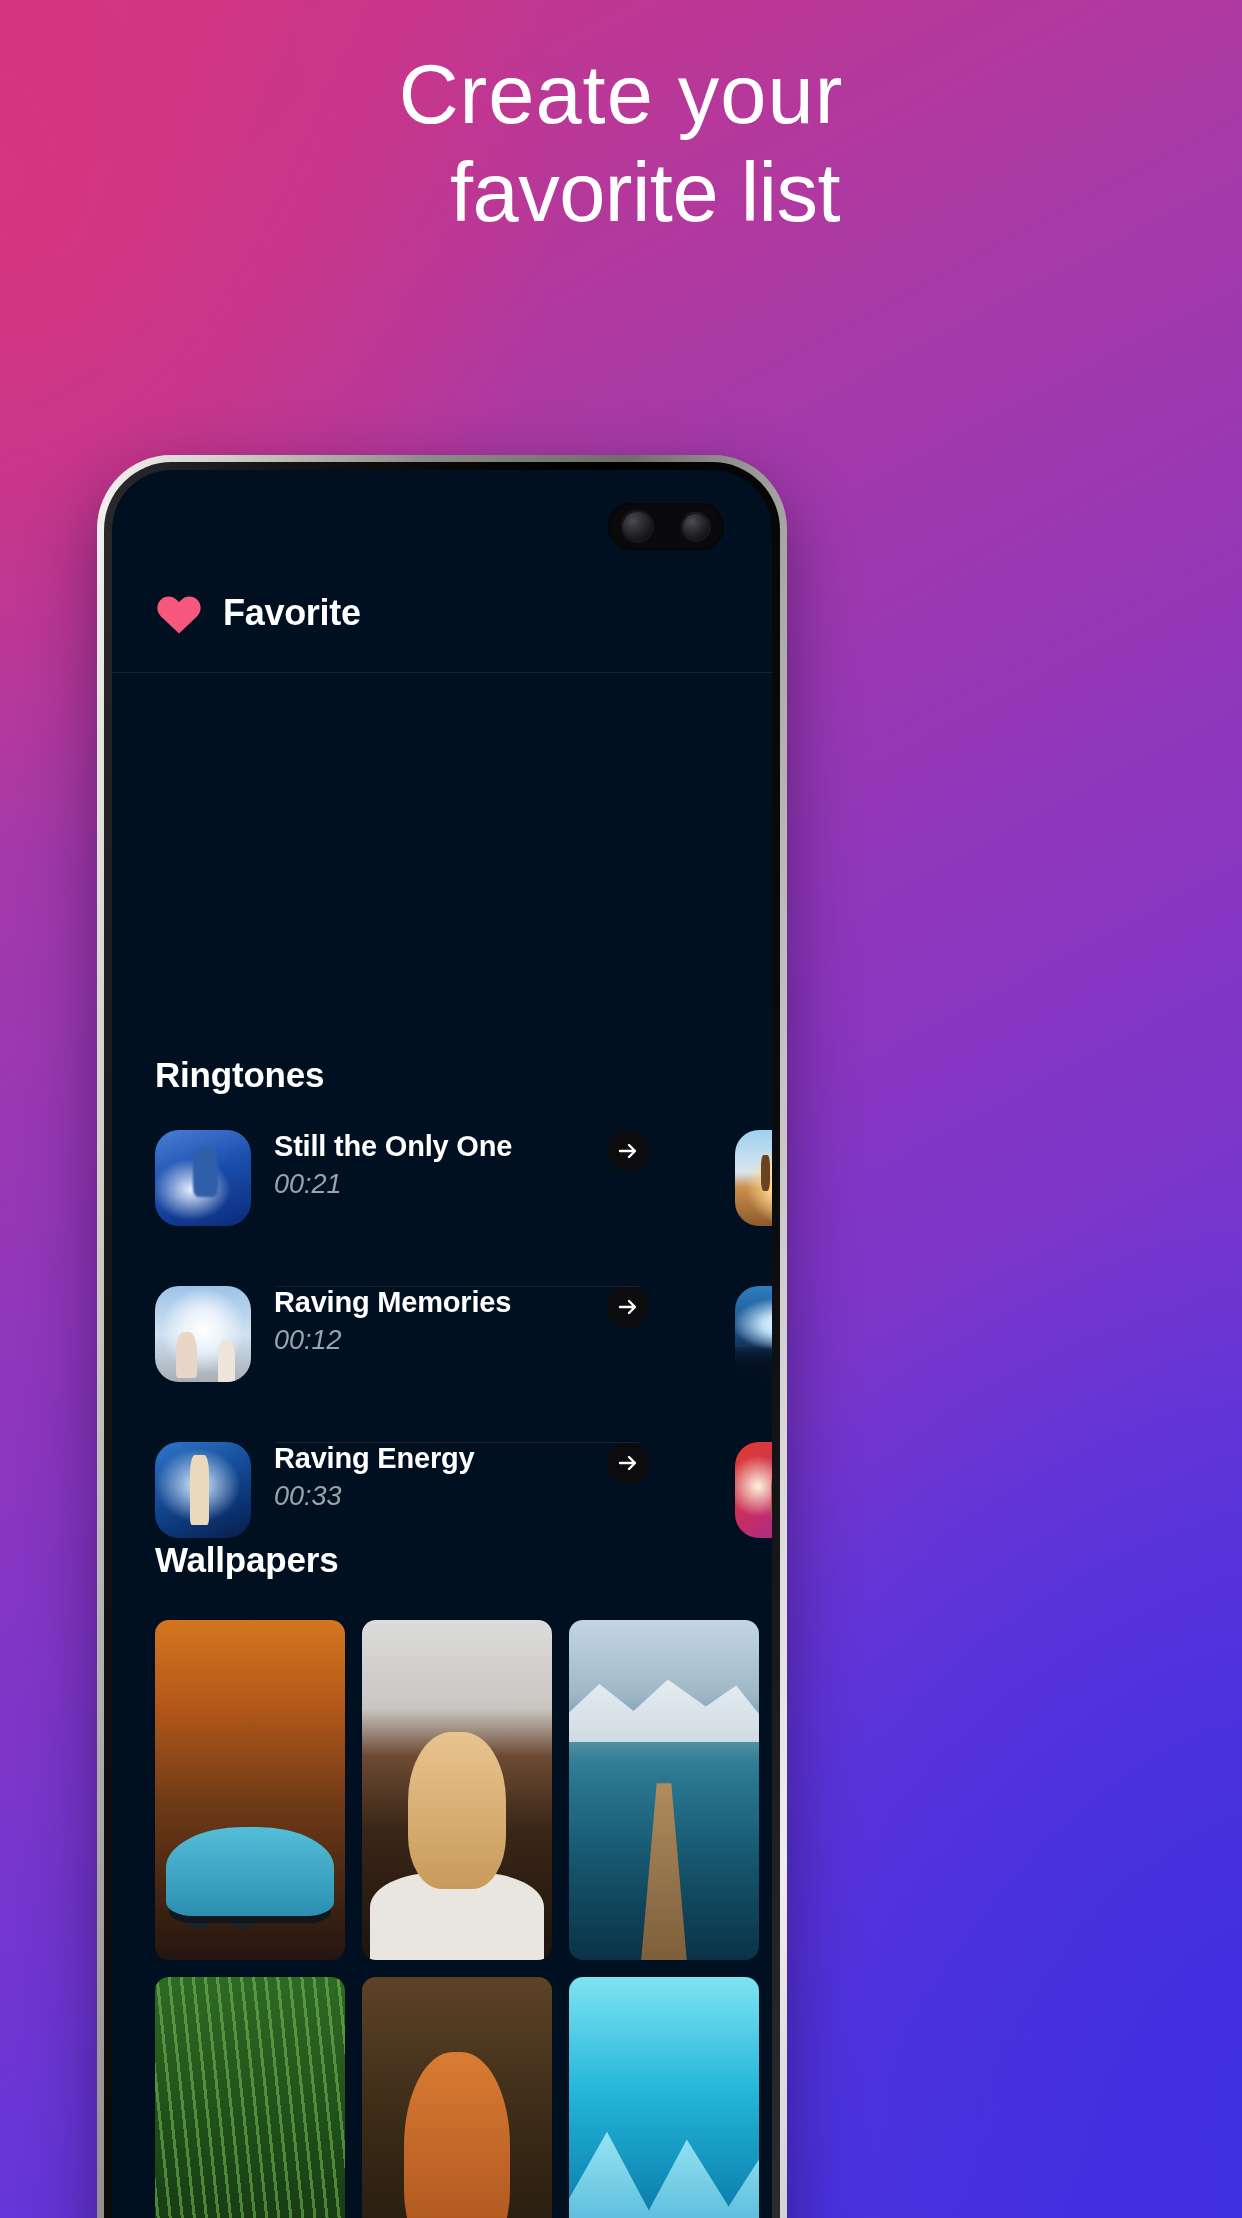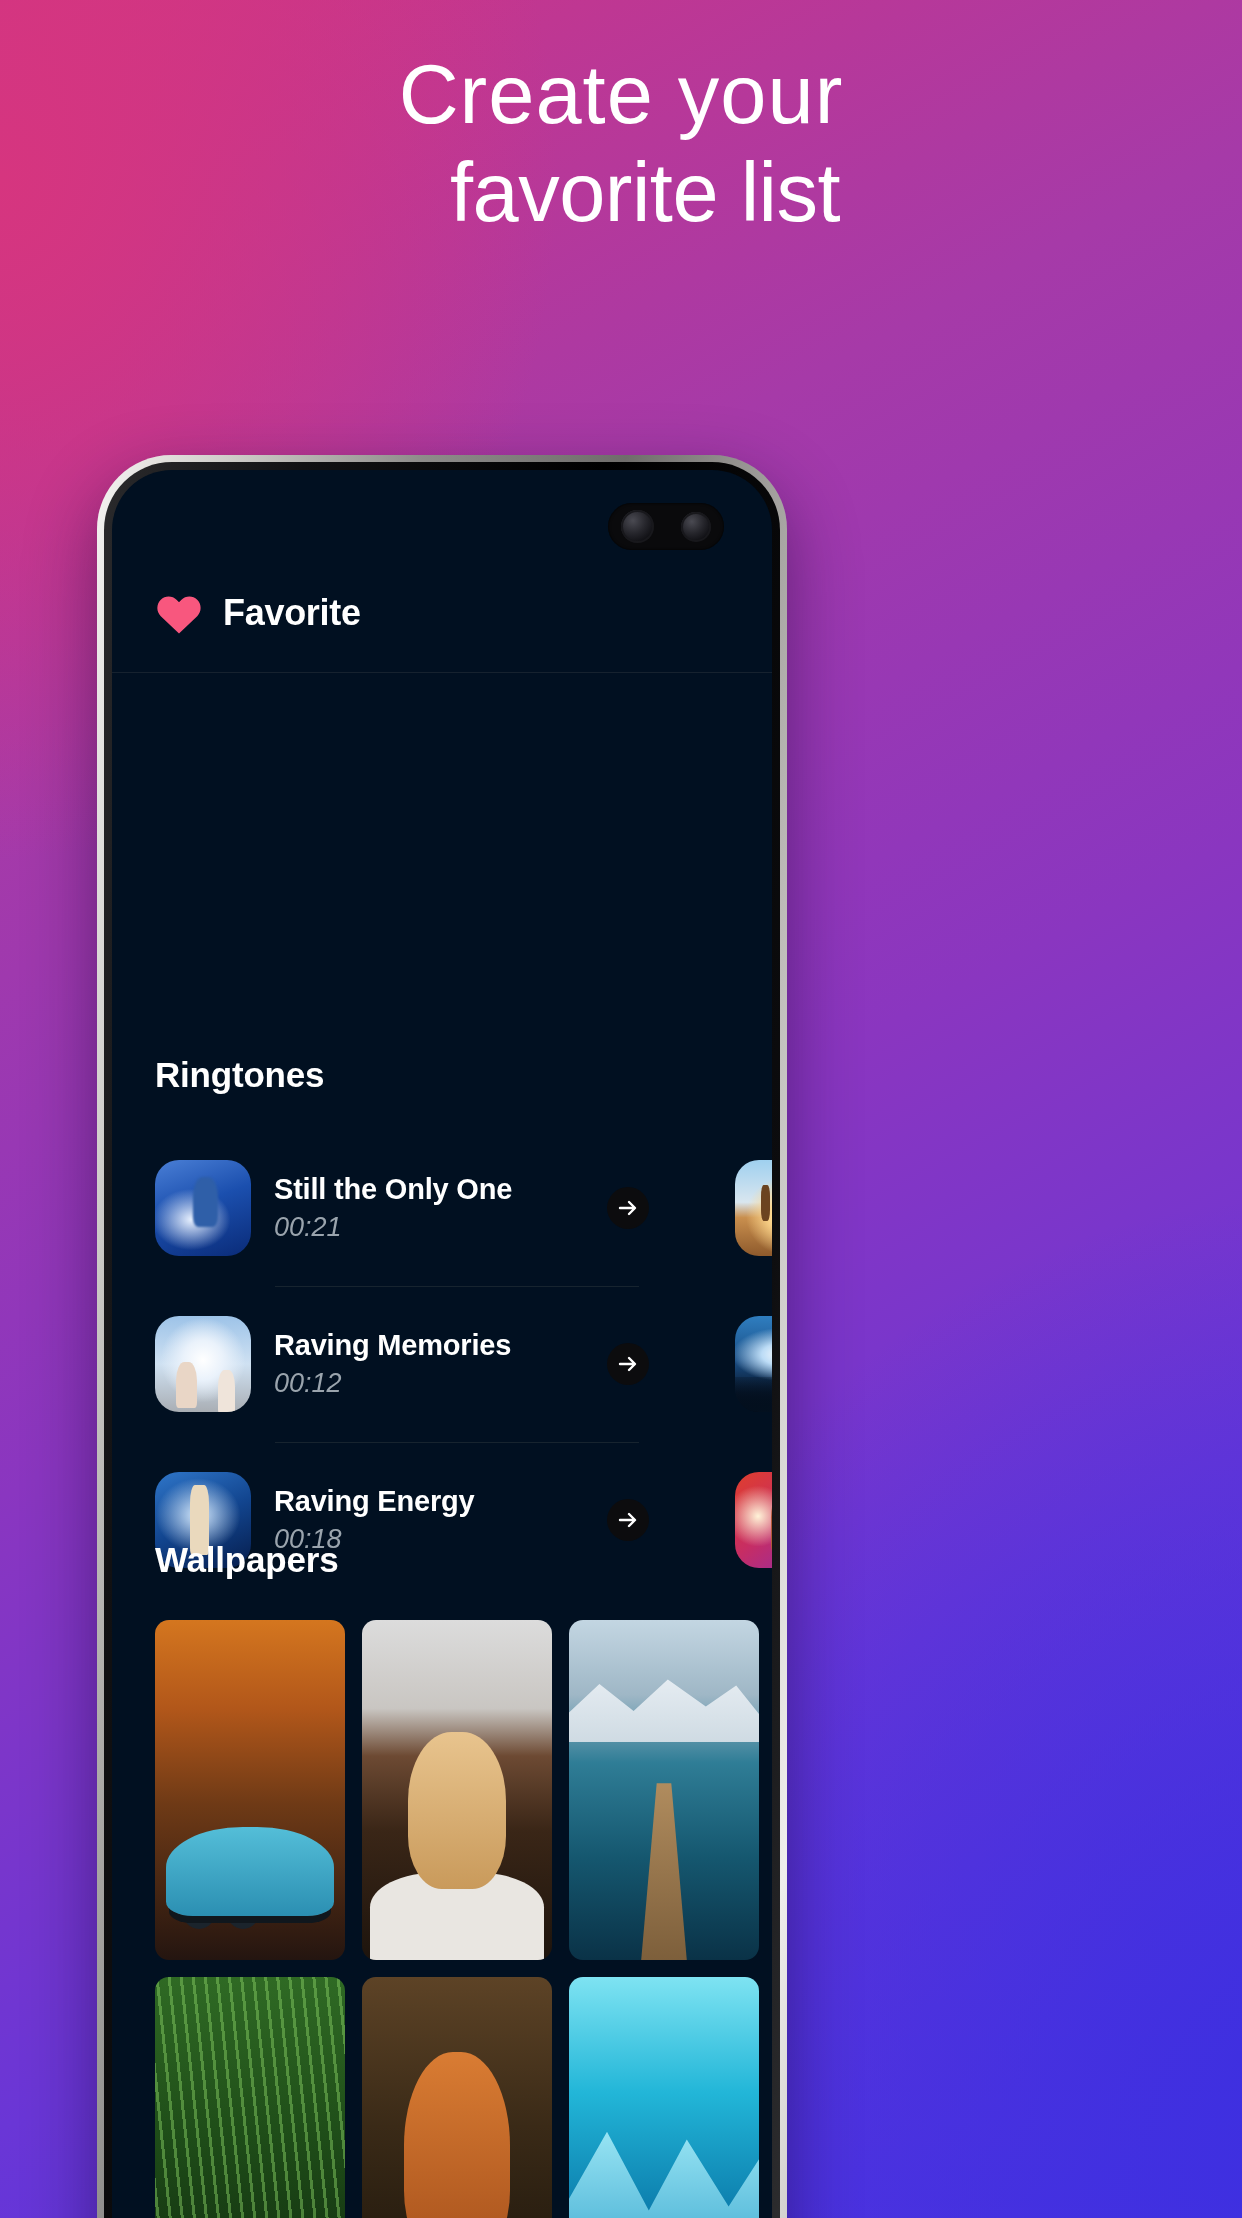--- a/index.html
+++ b/index.html
@@ -87,21 +87,21 @@
   #wallpapers-title { position:absolute; top:1070px; }
 
   
   .ringtone-grid {
     position:absolute; top:660px; left:0;
     width:1100px;
     display:grid; grid-template-columns:580px 580px;
   }
   .rt-col { padding:0 43px; }
   .rt-row {
-    display:flex; align-items:center;
+    display:flex; 
     height:156px;
     position:relative;
   }
   .rt-row + .rt-row::before {
     content:""; position:absolute; top:0; left:120px; right:10px;
     height:1px; background:#17242f;
   }
   .rt-thumb {
     width:96px; height:96px; border-radius:24px; flex:none;
     overflow:hidden; position:relative;
@@ -278,21 +278,21 @@
             </svg>
           </div>
         </div>
 
         <div class="rt-row">
           <div class="rt-thumb">
             <div class="art art-guitar"></div>
           </div>
           <div class="rt-meta">
             <div class="rt-name">Raving Energy</div>
-            <div class="rt-dur">00:18</div>
+            <div class="rt-dur">00:33</div>
           </div>
           <div class="rt-go">
             <svg viewBox="0 0 24 24">
               <path d="M4 12h14M13 6l6 6-6 6" fill="none" stroke="#ffffff" stroke-width="2.4" stroke-linecap="round" stroke-linejoin="round"></path>
             </svg>
           </div>
         </div>
 
       </div>
 

